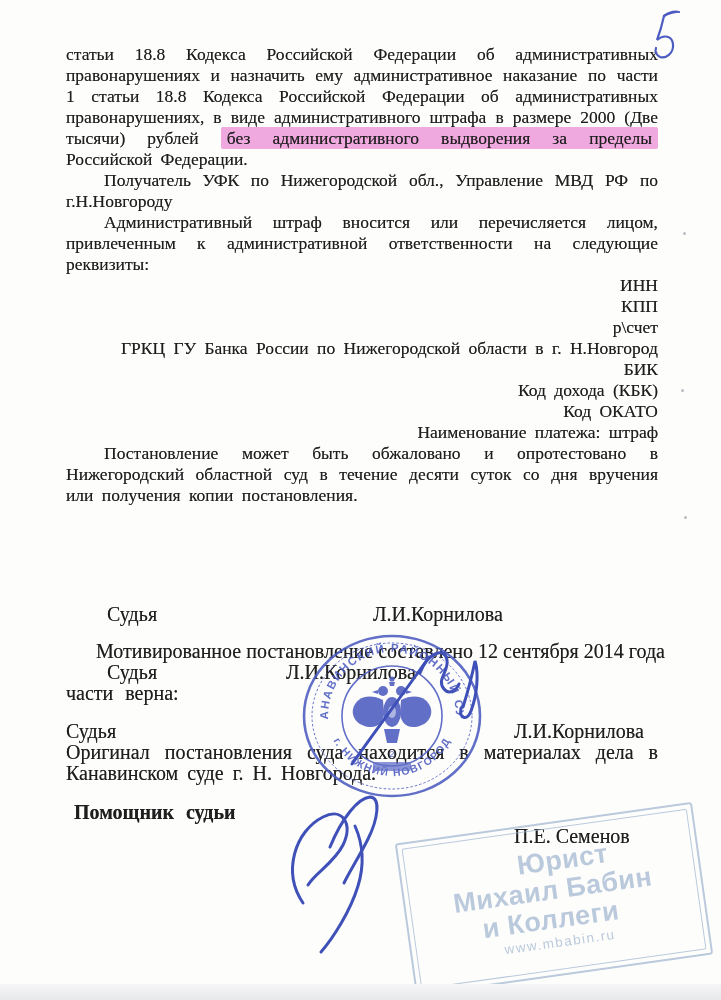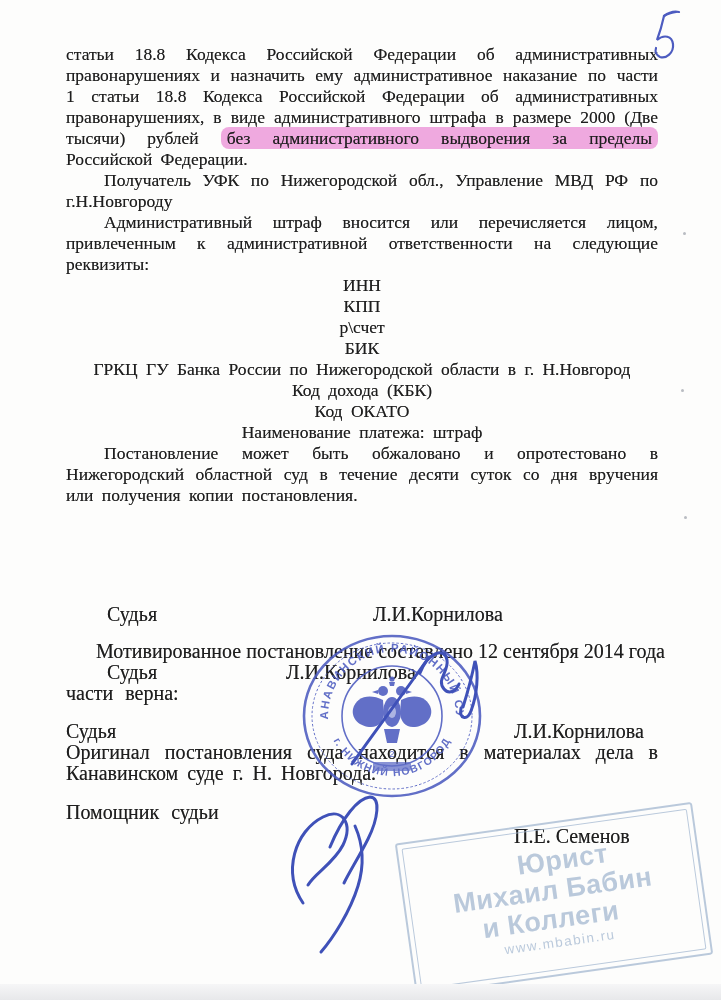--- a/index.html
+++ b/index.html
@@ -13,24 +13,24 @@
     position:absolute;left:0;bottom:0;width:721px;height:16px;
     background:linear-gradient(to bottom,#f6f6f7,#e7e8ea);
   }
   .content{
     position:absolute;left:66px;top:44px;width:592px;
     font-size:17.5px;line-height:21px;text-align:justify;word-spacing:4px;
     text-shadow:0 0 .4px rgba(10,10,10,.55);
   }
   .content p{margin:0;}
   .ind{text-indent:38px;}
-  .req{text-align:center;}
+  .req{text-align:right;}
   mark.hl{
     background:var(--highlight,#efa9df);
-    color:inherit;padding:1px 6px;border-radius:8px;
+    color:inherit;padding:1px 6px;border-radius:2px;
     box-decoration-break:clone;-webkit-box-decoration-break:clone;
   }
   .absline{
     position:absolute;font-size:20px;line-height:21px;white-space:nowrap;
     text-shadow:0 0 .4px rgba(10,10,10,.55);
   }
   .just{white-space:normal;text-align:justify;word-spacing:4px;width:592px;}
   .wsp{word-spacing:7px;}
   
   .ink-overlay{position:absolute;left:0;top:0;pointer-events:none;}
@@ -62,41 +62,41 @@
 
 <div class="page">
 
   <div class="content">
     <p><span>статьи 18.8 Кодекса Российской Федерации об административных правонарушениях и назначить ему административное наказание по части 1 статьи 18.8 Кодекса Российской Федерации об административных правонарушениях, в виде административного штрафа в размере 2000 (Две тысячи) рублей </span><mark class="hl">без административного выдворения за пределы</mark><span> Российской Федерации.</span></p>
     <p class="ind">Получатель УФК по Нижегородской обл., Управление МВД РФ по г.Н.Новгороду</p>
     <p class="ind">Административный штраф вносится или перечисляется лицом, привлеченным к административной ответственности на следующие реквизиты:</p>
     <div class="req">ИНН</div>
     <div class="req">КПП</div>
     <div class="req">р\счет</div>
+    <div class="req">ГРКЦ ГУ Банка России по Нижегородской области в г. Н.Новгород</div>
     <div class="req">БИК</div>
-    <div class="req">ГРКЦ ГУ Банка России по Нижегородской области в г. Н.Новгород</div>
     <div class="req">Код дохода (КБК)</div>
     <div class="req">Код ОКАТО</div>
     <div class="req">Наименование платежа: штраф</div>
     <p class="ind">Постановление может быть обжаловано и опротестовано в Нижегородский областной суд в течение десяти суток со дня вручения или получения копии постановления.</p>
   </div>
 
   <div class="absline" style="left:107px;top:604px;">Судья</div>
   <div class="absline" style="left:373px;top:604px;">Л.И.Корнилова</div>
 
   <div class="absline" style="left:96px;top:641px;">Мотивированное постановление составлено 12 сентября 2014 года</div>
   <div class="absline" style="left:107px;top:662px;">Судья</div>
   <div class="absline" style="left:286px;top:662px;">Л.И.Корнилова</div>
   <div class="absline wsp" style="left:66px;top:683px;">части верна:</div>
 
   <div class="absline" style="left:66px;top:721px;">Судья</div>
   <div class="absline" style="left:514px;top:721px;">Л.И.Корнилова</div>
   <div class="absline just" style="left:66px;top:742px;">Оригинал постановления суда находится в материалах дела в Канавинском суде г. Н. Новгорода.</div>
 
-  <div class="absline wsp" style="left:66px;top:802px;">Помощник судьи</div>
+  <div class="absline wsp" style="left:74px;top:802px;font-weight:bold;">Помощник судьи</div>
   <div class="absline" style="left:514px;top:826px;">П.Е. Семенов</div>
 
   <svg class="ink-overlay" width="721" height="1000" viewBox="0 0 721 1000">
 
     <g class="sig" stroke="#4d5cc0" stroke-width="2.2" fill="none" stroke-linecap="round">
       <path d="M 676 12 C 671 13 667 14 664 16 C 662 25 660 32 657 40 C 664 34 672 36 673 44 C 674 53 666 59 660 57 C 656 55 655 51 656 48"></path>
       <path d="M 664 16 C 668 13 674 11 679 12"></path>
     </g>
 
     <g class="seal-group" stroke="#4d5cc0" fill="none">

